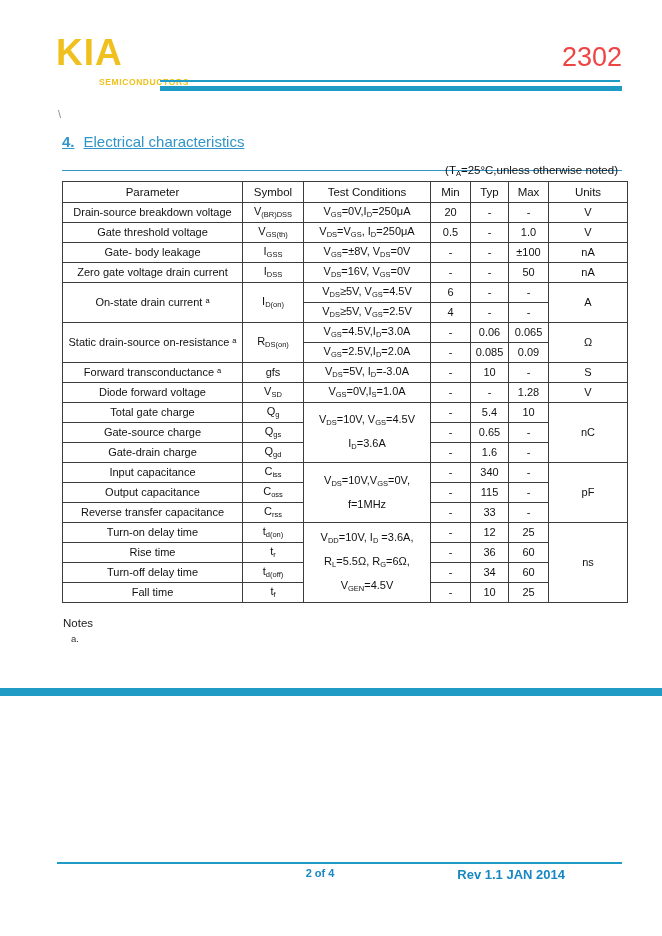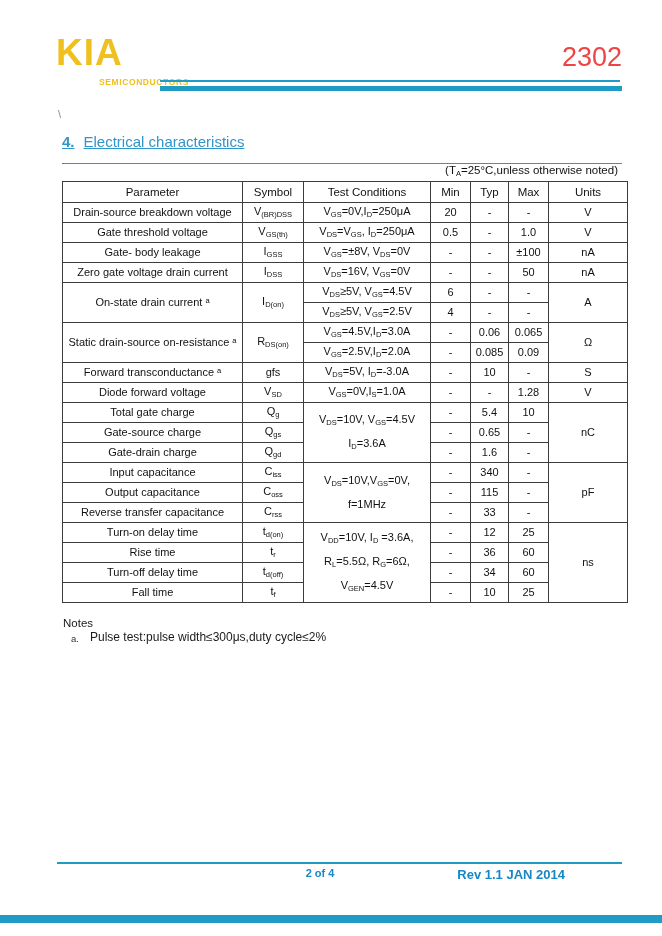--- a/index.html
+++ b/index.html
@@ -1,35 +1,35 @@
 <!DOCTYPE html>
 <html><head>
 <meta charset="utf-8">
 <style>
   * { margin:0; padding:0; box-sizing:border-box; }
   html,body { width:662px; height:936px; background:#ffffff; overflow:hidden;
               font-family:"Liberation Sans", sans-serif; color:#1a1a1a; }
-  .page { position:relative; width:662px; height:923px; background:#fff; }
+  .page { position:relative; width:662px; height:696px; background:#fff; }
 
   
   .logo { position:absolute; left:56px; top:34px; }
   .logo-kia { font-size:37px; font-weight:bold; color:#f0c11e; letter-spacing:1px; line-height:1; }
   .logo-sub { font-size:8.5px; font-weight:bold; color:#f0c11e; letter-spacing:0.6px; margin-top:6px;padding-left:43px; }
   .head-mid { position:absolute; left:160px; top:39px; color:#1787c5; font-weight:bold; }
   .head-rating { font-size:13px; letter-spacing:0.5px; }
   .head-type { font-size:13.5px; margin-top:2px; letter-spacing:0.3px; }
   .part-number { position:absolute; top:44px; right:40px; font-size:27px; color:#ef4444; line-height:1; }
   .rule-thin  { position:absolute; left:160px; top:80px;  width:460px; height:2px; background:#1f9bc6; }
   .rule-thick { position:absolute; left:160px; top:86px;  width:462px; height:5px; background:#1f9bc6; }
 
   .stray-mark { position:absolute; left:58px; top:108px; font-size:11px; color:#8a8a8a; }
 
   
   .section-title { position:absolute; left:62px; top:133px; width:560px;
-                   border-bottom:1.5px solid #3095c8; padding-bottom:13px;
+                   border-bottom:1.5px solid #3095c8; padding-bottom:20px;
                    color:#3095c8; font-size:15px; }
   .section-num { font-weight:bold; text-decoration:underline; }
   .section-text { margin-left:9px; text-decoration:underline; }
 
   .cond-note { position:absolute; top:164px; right:44px; font-size:11.5px; color:#111; }
 
   
   table.spec { position:absolute; left:62px; top:181px; width:565px;
                border-collapse:collapse; table-layout:fixed; }
   table.spec td, table.spec th { border:1px solid #3c3c3c; font-size:11px; font-weight:normal;
@@ -263,20 +263,19 @@
       <td>t<sub>f</sub></td>
       <td>-</td>
       <td>10</td>
       <td>25</td>
     </tr>
   </tbody>
     </table>
 
   <div class="notes-title">Notes</div>
   <div class="note-marker">a.</div>
-  <div class="note-text">Pulse test:pulse width≤300μs,duty cycle≤2%</div>
 
   <div class="footer-rule"></div>
   <div class="footer-page">2 of 4</div>
   <div class="footer-rev">Rev 1.1 JAN 2014</div>
   <div class="bottom-bar"></div>
 
 </div>
 
 </body></html>

